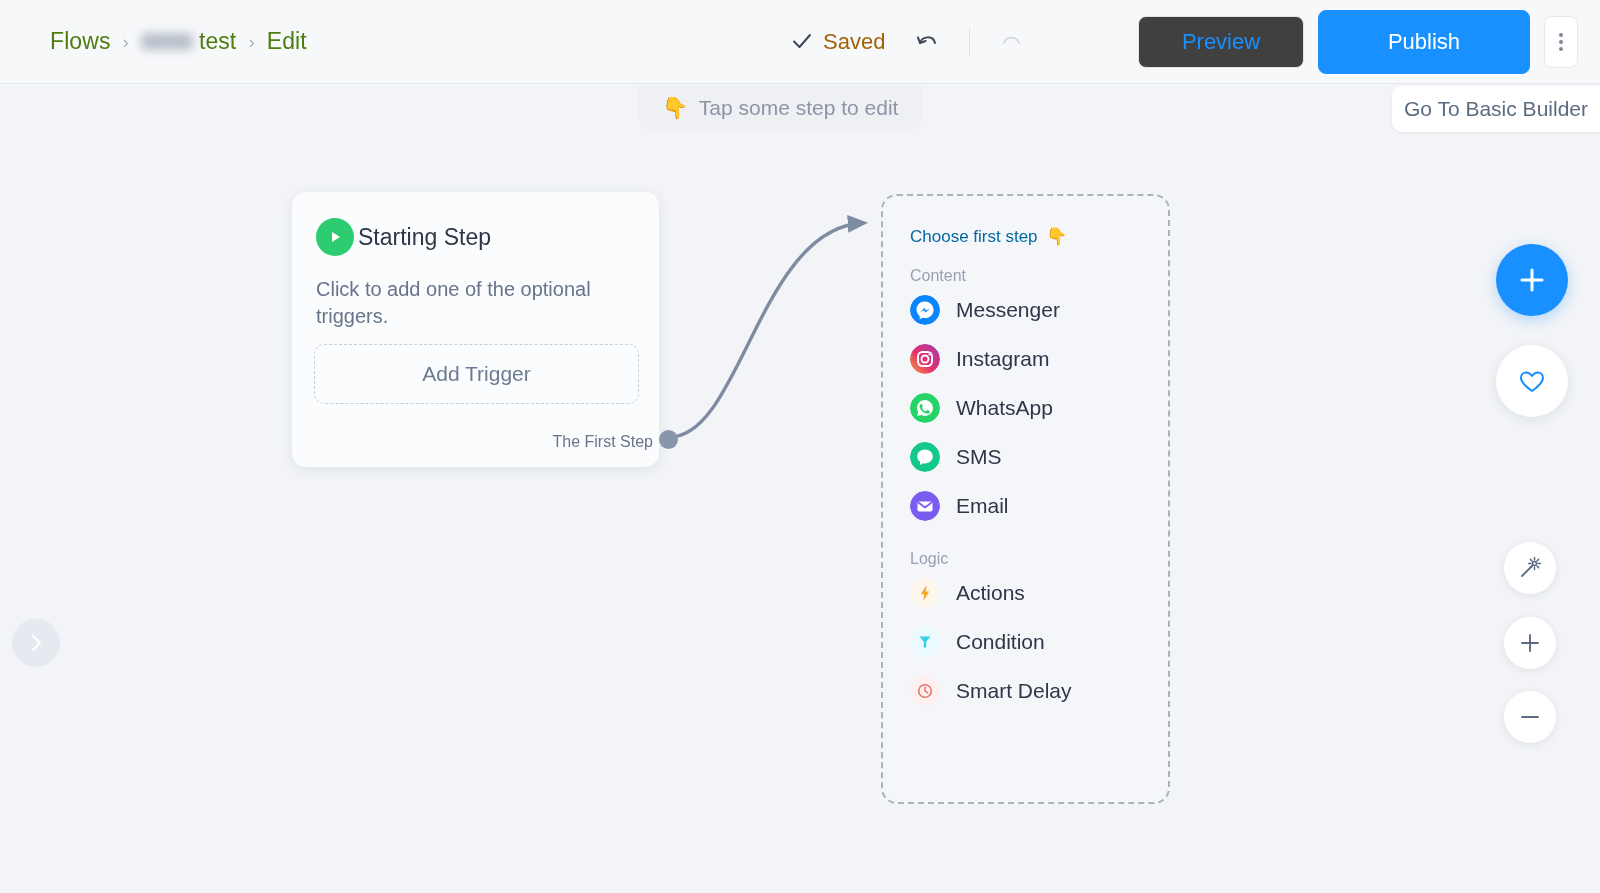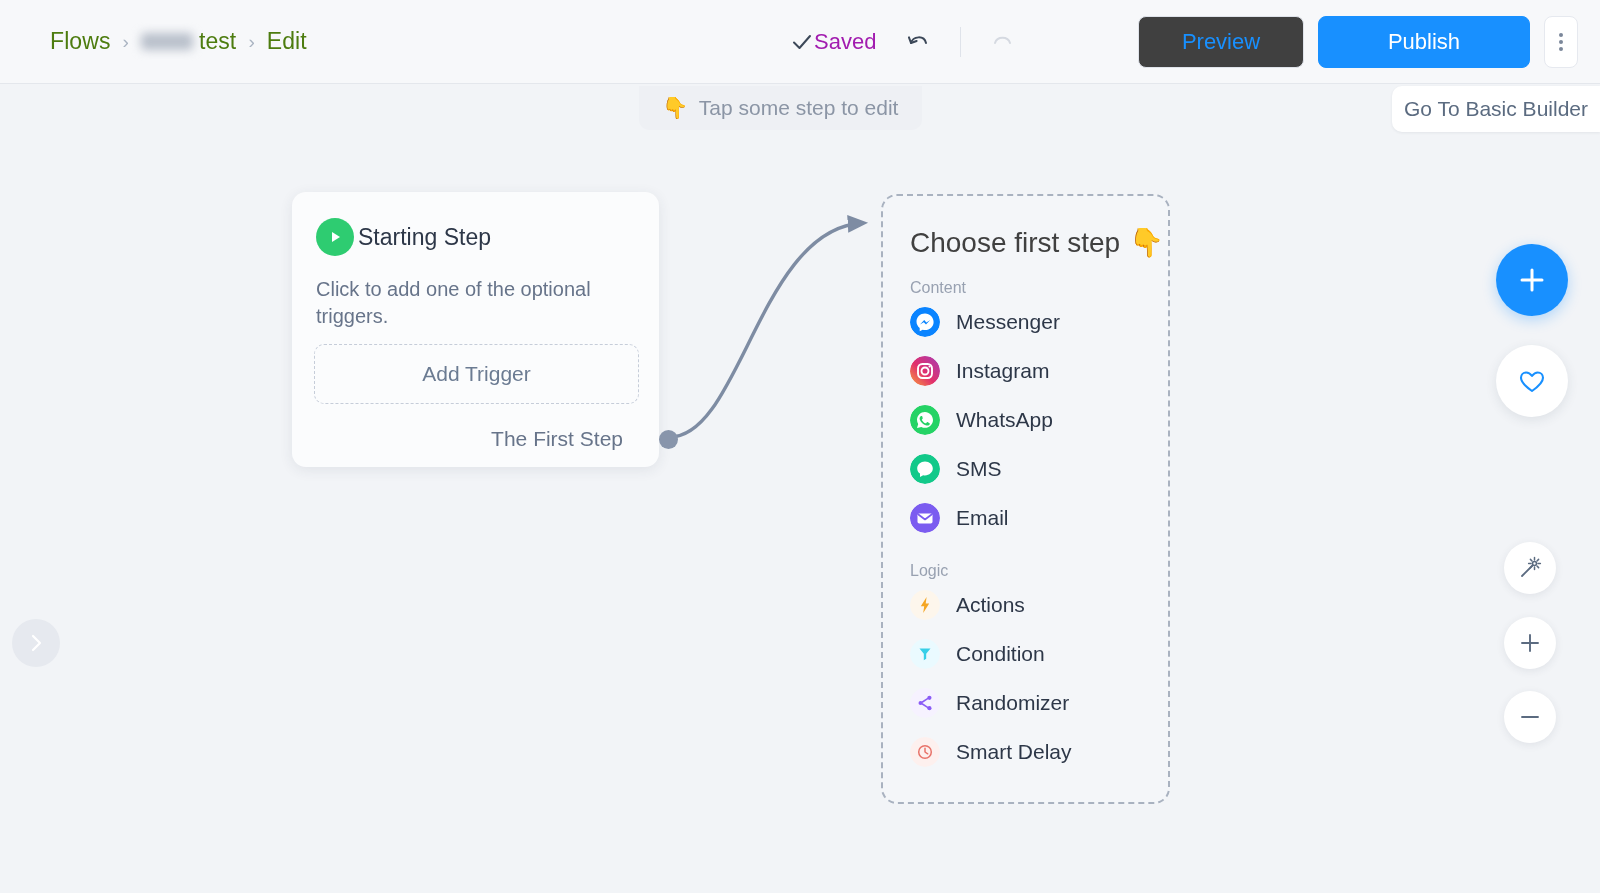--- a/index.html
+++ b/index.html
@@ -27,41 +27,41 @@
     display: inline-block; width: 52px; height: 17px;
     background: #b9c0cb; border-radius: 4px;
     filter: blur(5px); margin-right: 6px; vertical-align: -1px;
   }
   .crumb-flow { display: flex; align-items: center; }
 
   .topbar-center {
     position: absolute; left: 790px; top: 0; height: 84px;
     display: flex; align-items: center; gap: 22px;
   }
-  .saved { display: flex; align-items: center; font-size: 22px; color: #a21caf; }
+  .saved { display: flex; align-items: flex-start; gap: 9px; font-size: 22px; color: #a16207; }
   .saved svg { display: block; }
   .icon-btn-plain {
     width: 40px; height: 40px; display: flex; align-items: center; justify-content: center;
     background: none; border: none; cursor: pointer;
   }
   .icon-btn-plain.disabled { opacity: .35; cursor: default; }
   .vdiv { width: 1px; height: 30px; background: #dfe3ea; }
 
   .topbar-right {
     position: absolute; right: 22px; top: 0; height: 84px;
     display: flex; align-items: center; gap: 14px;
   }
   .btn-preview {
     width: 166px; height: 52px; border-radius: 8px;
     background: #404040; border: 1px solid #dfe3ea;
     color: #1890ff; font-size: 22px; cursor: pointer;
     font-family: "Liberation Sans", sans-serif;
   }
   .btn-publish {
-    width: 212px; height: 52px; border-radius: 8px;
+    width: 212px; height: 64px; border-radius: 8px;
     background: #1890ff; border: 1px solid #1890ff;
     color: #ffffff; font-size: 22px; cursor: pointer;
     font-family: "Liberation Sans", sans-serif;
   }
   .btn-kebab {
     width: 34px; height: 52px; border-radius: 8px;
     background: #ffffff; border: 1px solid #e6e9ef;
     display: flex; align-items: center; justify-content: center;
     cursor: pointer; gap: 3px; flex-direction: column;
   }
@@ -107,40 +107,40 @@
   .add-trigger {
     position: absolute; left: 22px; top: 240px;
     width: 325px; height: 60px;
     border: 1.6px dashed #c6cdd9; border-radius: 10px;
     display: flex; align-items: center; justify-content: center;
     font-size: 21px; color: #6b7b92; cursor: pointer; background: transparent;
     font-family: "Liberation Sans", sans-serif;
   }
   .card-start .add-trigger { top: 152px; }
   .out-port {
-    position: absolute; right: 36px; bottom: 16px;
+    position: absolute; right: 6px; bottom: 16px;
     display: flex; align-items: flex-end; gap: 0;
-    font-size: 21px; color: #67748a;
+    font-size: 16px; color: #67748a;
   }
   .out-dot {
     position: absolute; left: 659px; top: 346px;
     width: 19px; height: 19px; border-radius: 50%; background: #8895ab;
     cursor: pointer;
   }
 
   
   .choose-panel {
     position: absolute; left: 881px; top: 110px;
     width: 289px; height: 610px;
     border: 2px dashed #a9b2c0; border-radius: 16px;
     background: #f4f6f9;
   }
   .choose-title {
     display: flex; align-items: center; gap: 9px;
-    font-size: 28px; color: #404040; padding: 30px 0 0 27px;
+    font-size: 17px; color: #0369a1; padding: 30px 0 0 27px;
   }
   .group-label { font-size: 16px; color: #98a1b1; padding: 20px 0 0 27px; }
   .opt-row {
     display: flex; align-items: center; gap: 16px;
     padding: 0 0 0 27px; height: 49px; cursor: pointer;
   }
   .opt-label { font-size: 21px; color: #2d3748; }
   .opt-ico { width: 30px; height: 30px; border-radius: 50%; flex: none; display: block; }
 
   
@@ -337,30 +337,20 @@
     </div>
 
     <div class="opt-row">
       <svg class="opt-ico" viewBox="0 0 30 30">
         <circle cx="15" cy="15" r="15" fill="#eafaff"></circle>
         <path d="M9.5 9.5 h11 l-4.3 5.2 v5.1 l-2.4 1.4 v-6.5 z" fill="#36cfe8"></path>
       </svg>
       <span class="opt-label">Condition</span>
     </div>
 
-    <div class="opt-row">
-      <svg class="opt-ico" viewBox="0 0 30 30">
-        <circle cx="15" cy="15" r="15" fill="#f6f2ff"></circle>
-        <circle cx="19.4" cy="9.8" r="2.1" fill="#8b5cf6"></circle>
-        <circle cx="19.4" cy="20.2" r="2.1" fill="#8b5cf6"></circle>
-        <circle cx="10.6" cy="15" r="2.1" fill="#8b5cf6"></circle>
-        <path d="M12.4 14 L17.6 10.7 M12.4 16 L17.6 19.3" stroke="#8b5cf6" stroke-width="1.5" stroke-linecap="round"></path>
-      </svg>
-      <span class="opt-label">Randomizer</span>
-    </div>
 
     <div class="opt-row">
       <svg class="opt-ico" viewBox="0 0 30 30">
         <circle cx="15" cy="15" r="15" fill="#fdf0ee"></circle>
         <circle cx="15" cy="15" r="6.3" fill="none" stroke="#e8736a" stroke-width="1.5"></circle>
         <path d="M15 11.3 V15 l2.7 1.8" fill="none" stroke="#e8736a" stroke-width="1.5" stroke-linecap="round" stroke-linejoin="round"></path>
       </svg>
       <span class="opt-label">Smart Delay</span>
     </div>
   </div>

